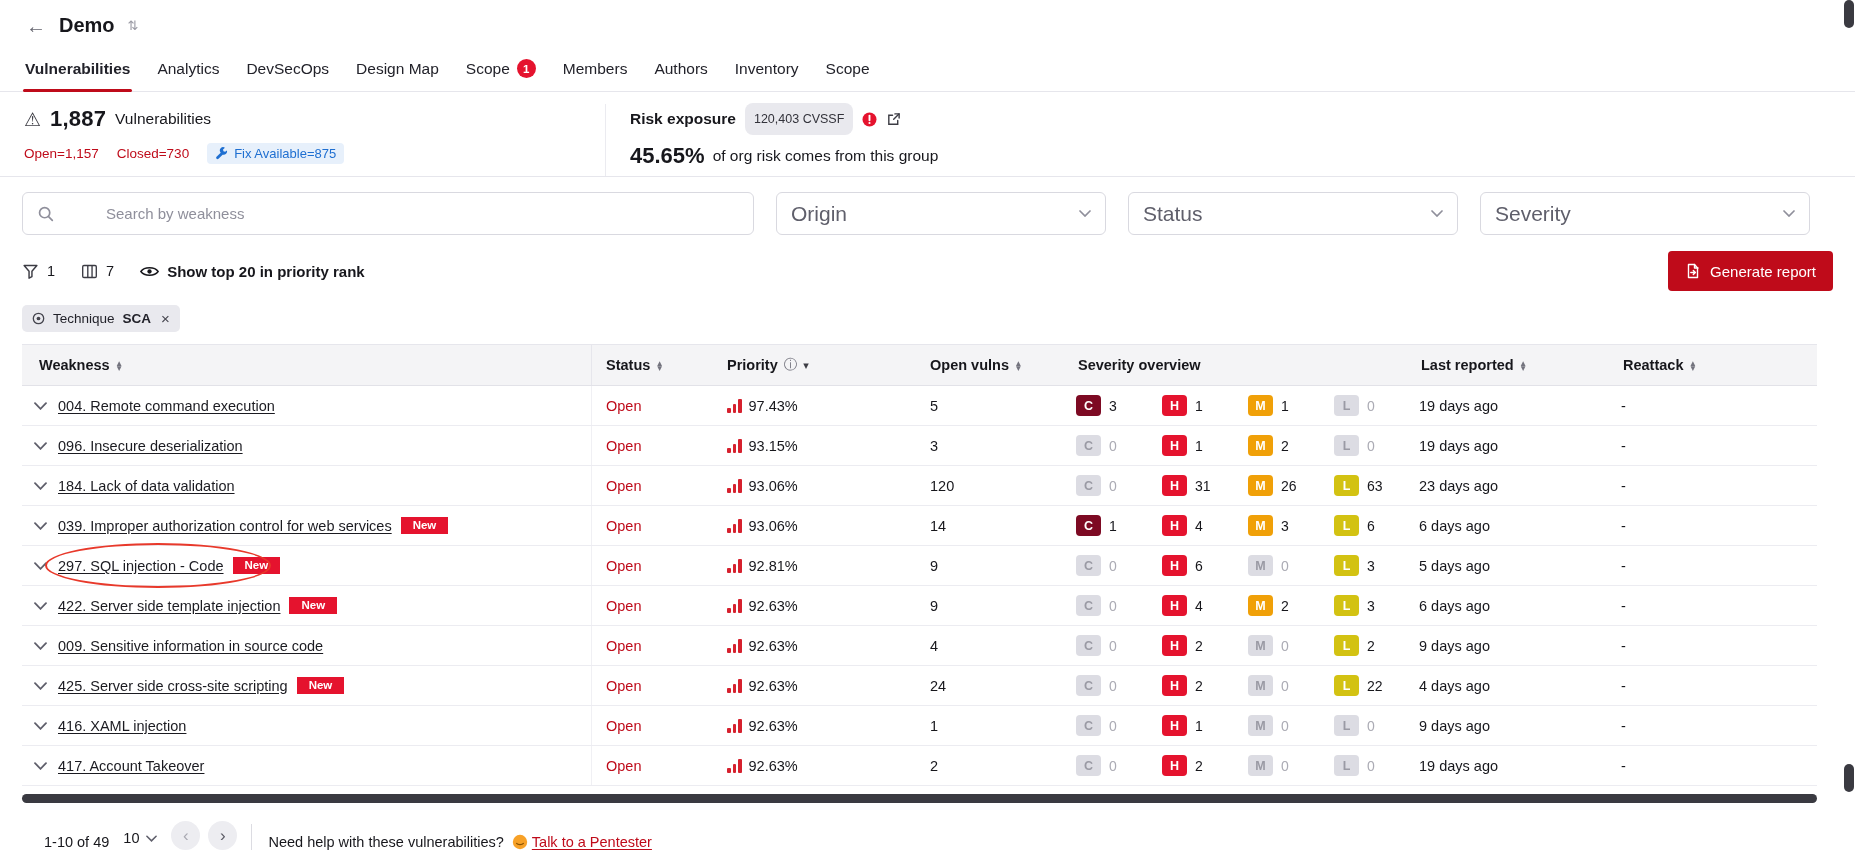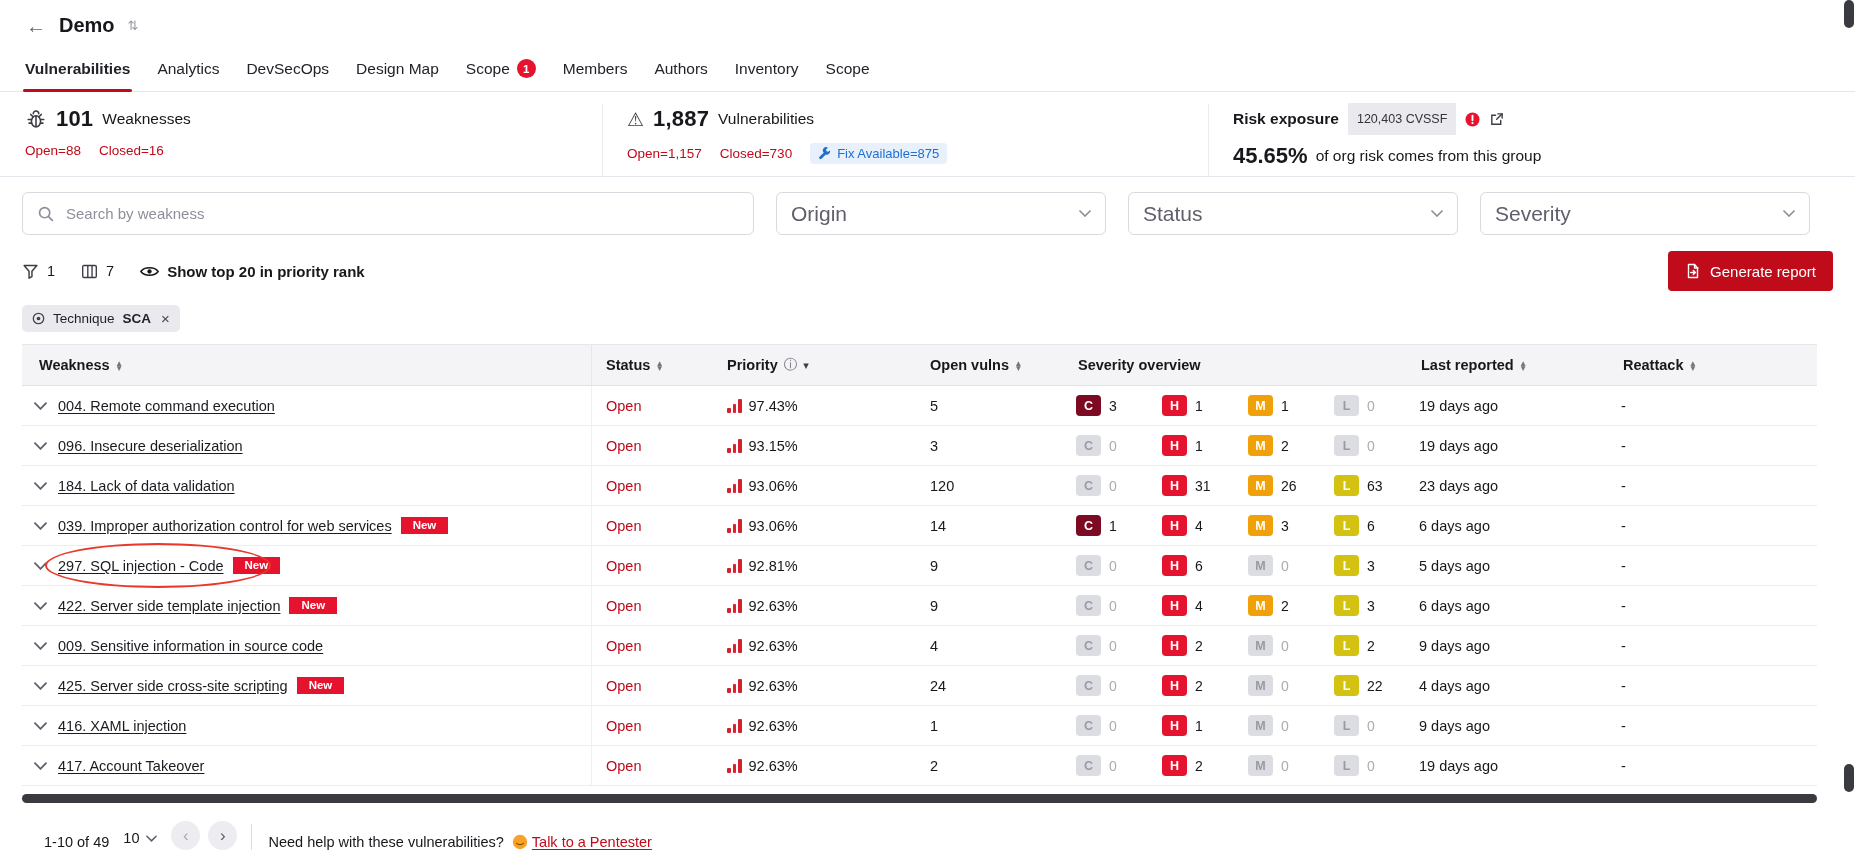--- a/index.html
+++ b/index.html
@@ -30,29 +30,29 @@
   .g2 { width: 606px; padding-left: 24px; border-right: 1px solid #ebebf0; }
   .g3 { flex: 1; padding-left: 24px; }
   .stat-line1 { display: flex; align-items: center; gap: 9px; height: 30px; }
   .big-num { font-size: 22px; font-weight: 700; letter-spacing: .2px; }
   .stat-label { font-size: 15.5px; }
   .stat-line2 { display: flex; align-items: center; gap: 18px; margin-top: 9px; font-size: 13.5px; }
   .red-stat { color: #bf0b1a; }
   .warning-glyph { font-size: 19px; color: #3c3c44; line-height: 1; }
   .fix-badge { display: inline-flex; align-items: center; gap: 6px; background: #e7f0fb; color: #1f6fd1; border-radius: 4px; padding: 3px 8px; font-size: 13px; }
   .risk-title { font-weight: 700; font-size: 15.5px; }
-  .cvssf-badge { background: #e9e9ee; border-radius: 0; padding: 9px 9px; font-size: 12.5px; color: #33333b; }
+  .cvssf-badge { background: #e9e9ee; border-radius: 8px; padding: 9px 9px; font-size: 12.5px; color: #33333b; }
   .risk-percent { font-size: 22px; font-weight: 700; }
   .risk-desc { font-size: 15.5px; color: #17171c; }
   .g3 .stat-line2 { gap: 8px; }
 
   
   .filters { display: flex; gap: 22px; padding: 15px 22px 0; height: 58px; }
   .search-box { flex: 0 0 732px; display: flex; align-items: center; gap: 10px; border: 1px solid #d9d9e0; border-radius: 6px; padding: 0 14px; height: 43px; }
-  .search-box input { border: 0; outline: 0; flex: 1; font: inherit; font-size: 15px; color: #22222a; background: transparent; }
+  .search-box input { border: 0; outline: 0; flex: 1; font: inherit; font-size: 15px; color: #22222a; background: transparent; margin-left: 40px; }
   .search-box input::placeholder { color: #8f8f9b; }
   .select-box { flex: 0 0 330px; display: flex; align-items: center; justify-content: space-between; border: 1px solid #d9d9e0; border-radius: 6px; padding: 0 14px; height: 43px; color: #5f5f6b; font-size: 21px; cursor: pointer; }
 
   
   .toolbar { display: flex; align-items: center; gap: 26px; padding: 16px 22px 0; height: 56px; }
   .tool { display: flex; align-items: center; gap: 8px; font-size: 14.5px; cursor: pointer; color: #17171c; }
   .top20-label { font-weight: 700; font-size: 15px; }
   .generate-btn { margin-left: auto; background: #bf0b1a; color: #fff; height: 40px; border-radius: 4px; display: flex; align-items: center; gap: 9px; padding: 0 17px; font-size: 15px; cursor: pointer; border: none; font-family: inherit; }
 
   
@@ -147,36 +147,20 @@
       </div>
       <div class="tab">
         <span>Inventory</span>
       </div>
       <div class="tab">
         <span>Scope</span>
       </div>
     </nav>
 
   <section class="stats">
-    <div class="stat-group g1">
-      <div class="stat-line1">
-        <span>
-          <svg width="22" height="22" viewBox="0 0 24 24" fill="none" stroke="#3c3c44" stroke-width="1.7" stroke-linecap="round">
-            <ellipse cx="12" cy="14.5" rx="5" ry="6"></ellipse>
-            <path d="M12 8.5V20.5 M7 12.5H3.5 M7 16.5H4.5 M17 12.5h3.5 M17 16.5h2.5 M8.7 9.6 6.3 7 M15.3 9.6 17.7 7 M9 6.2a3 3 0 0 1 6 0"></path>
-          </svg>
-        </span>
-        <span class="big-num">101</span>
-        <span class="stat-label">Weaknesses</span>
-      </div>
-      <div class="stat-line2">
-        <span class="red-stat">Open=88</span>
-        <span class="red-stat">Closed=16</span>
-      </div>
-    </div>
 
     <div class="stat-group g2">
       <div class="stat-line1">
         <span class="warning-glyph">⚠</span>
         <span class="big-num">1,887</span>
         <span class="stat-label">Vulnerabilities</span>
       </div>
       <div class="stat-line2">
         <span class="red-stat">Open=1,157</span>
         <span class="red-stat">Closed=730</span>

